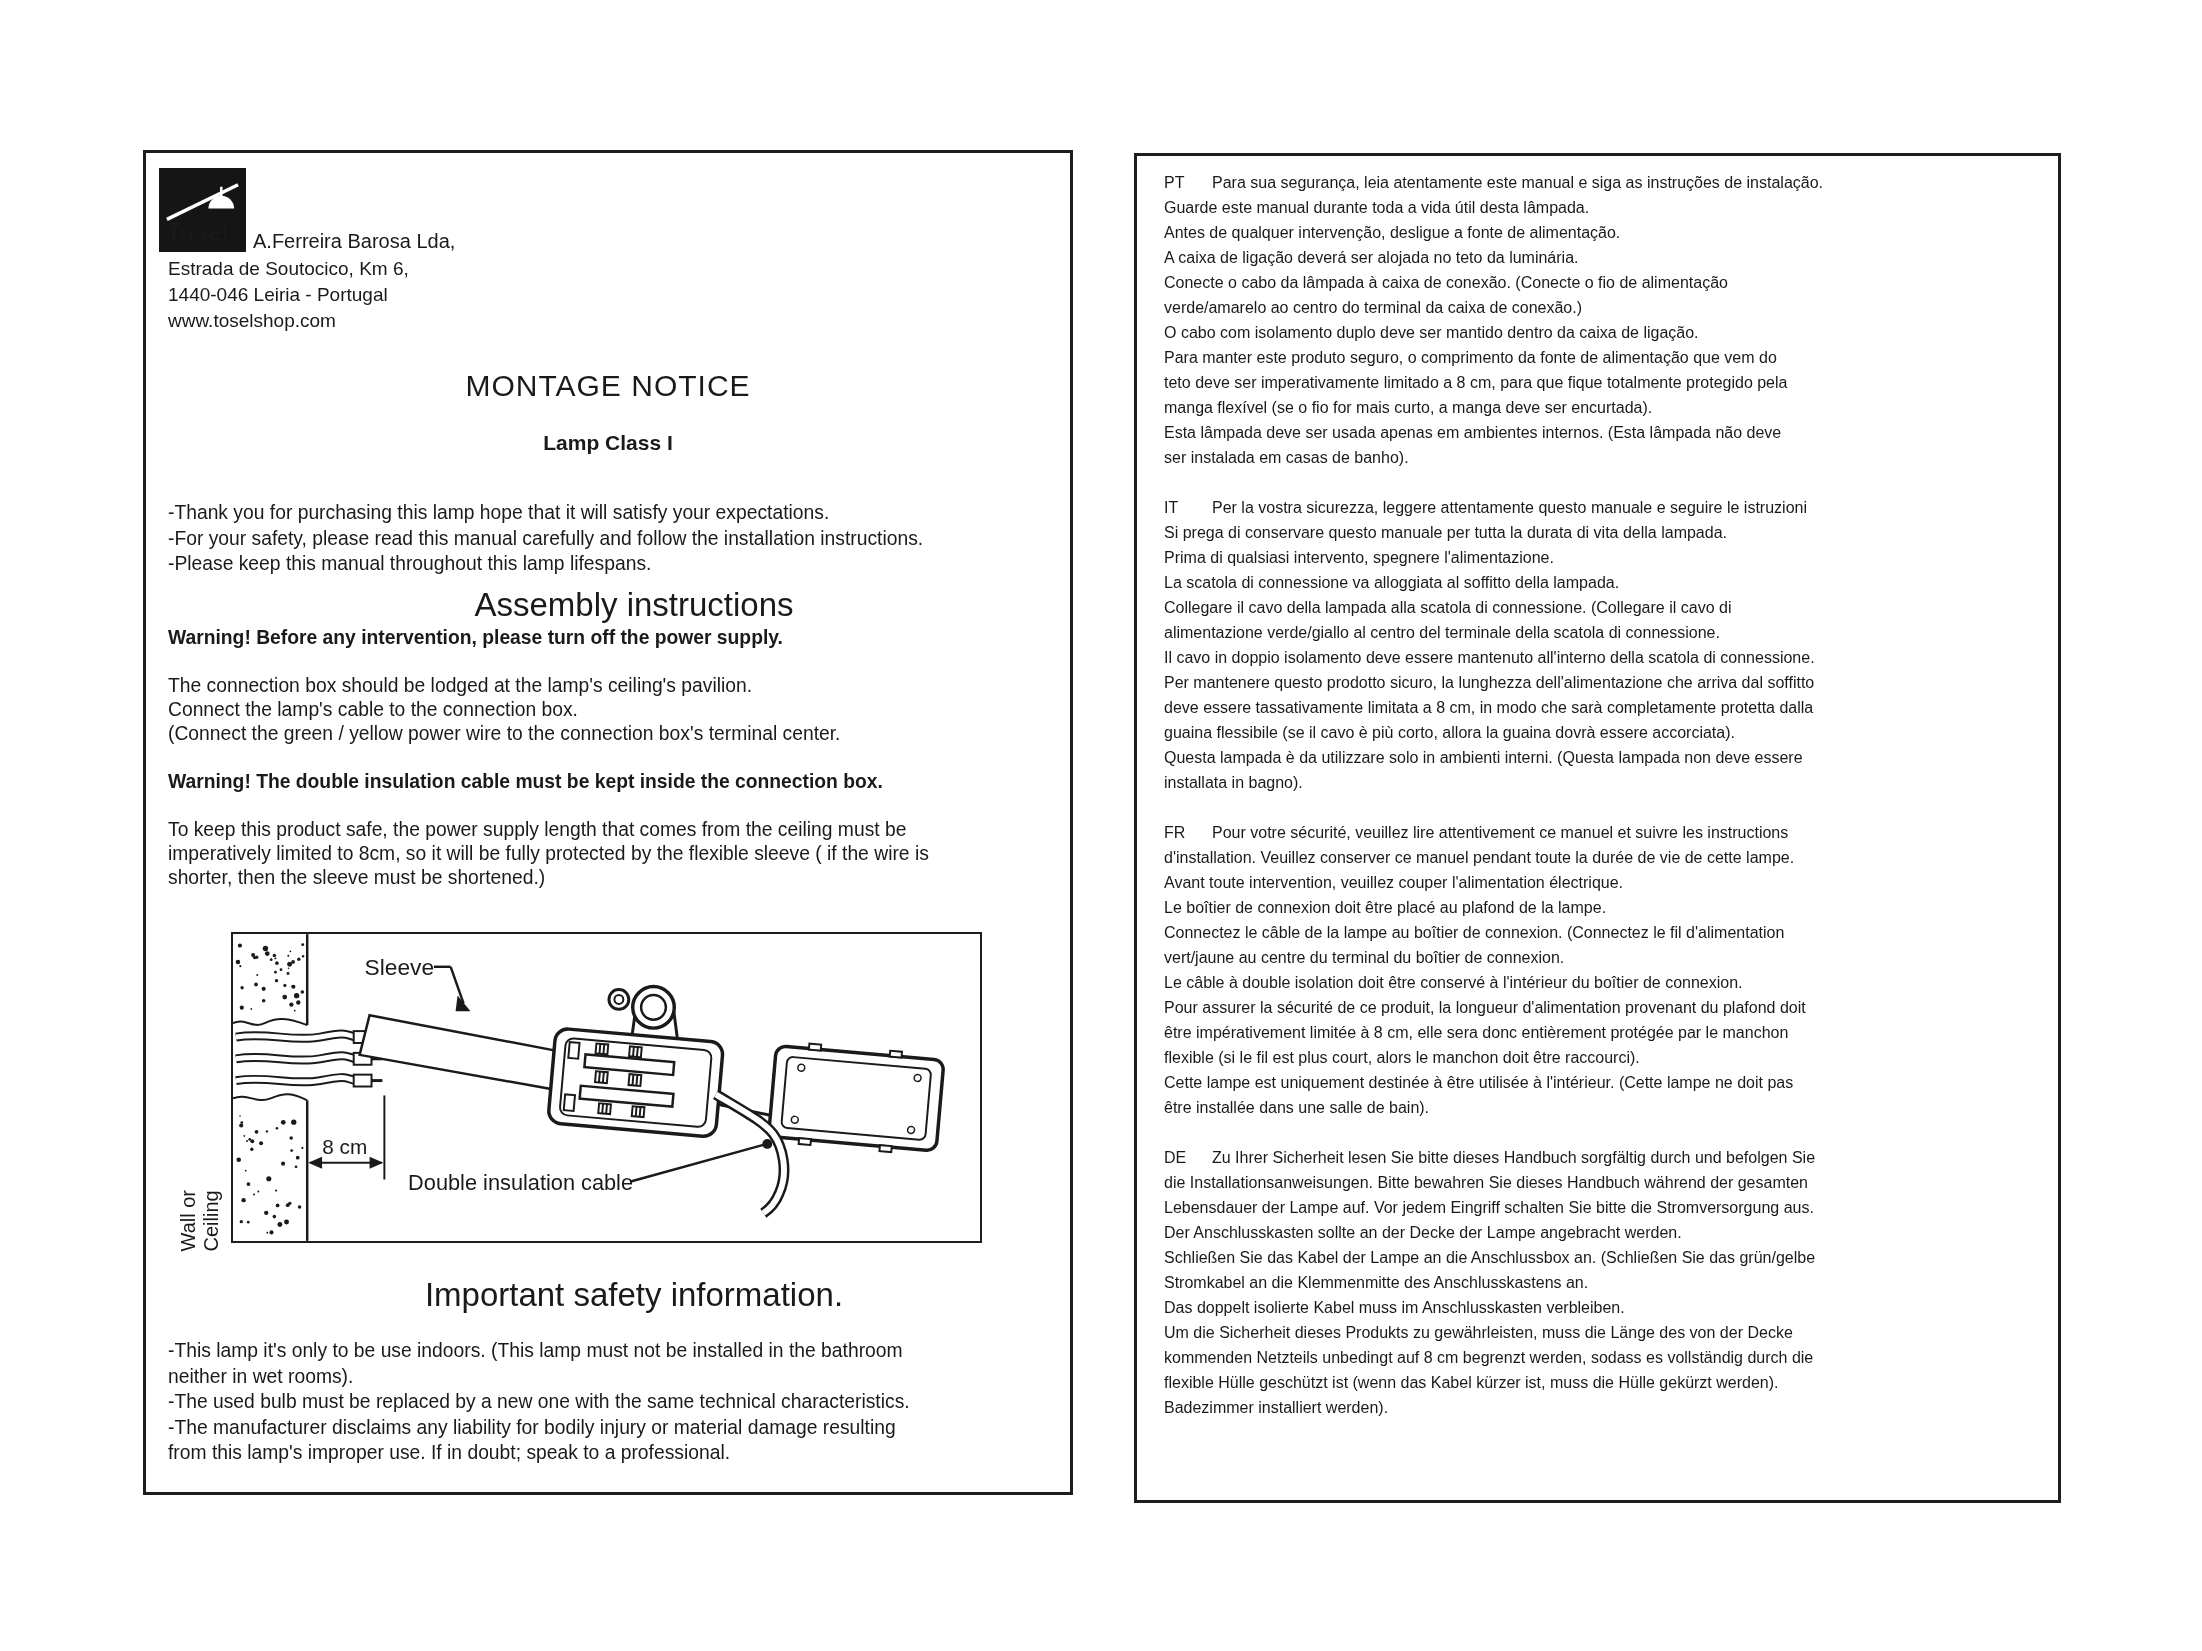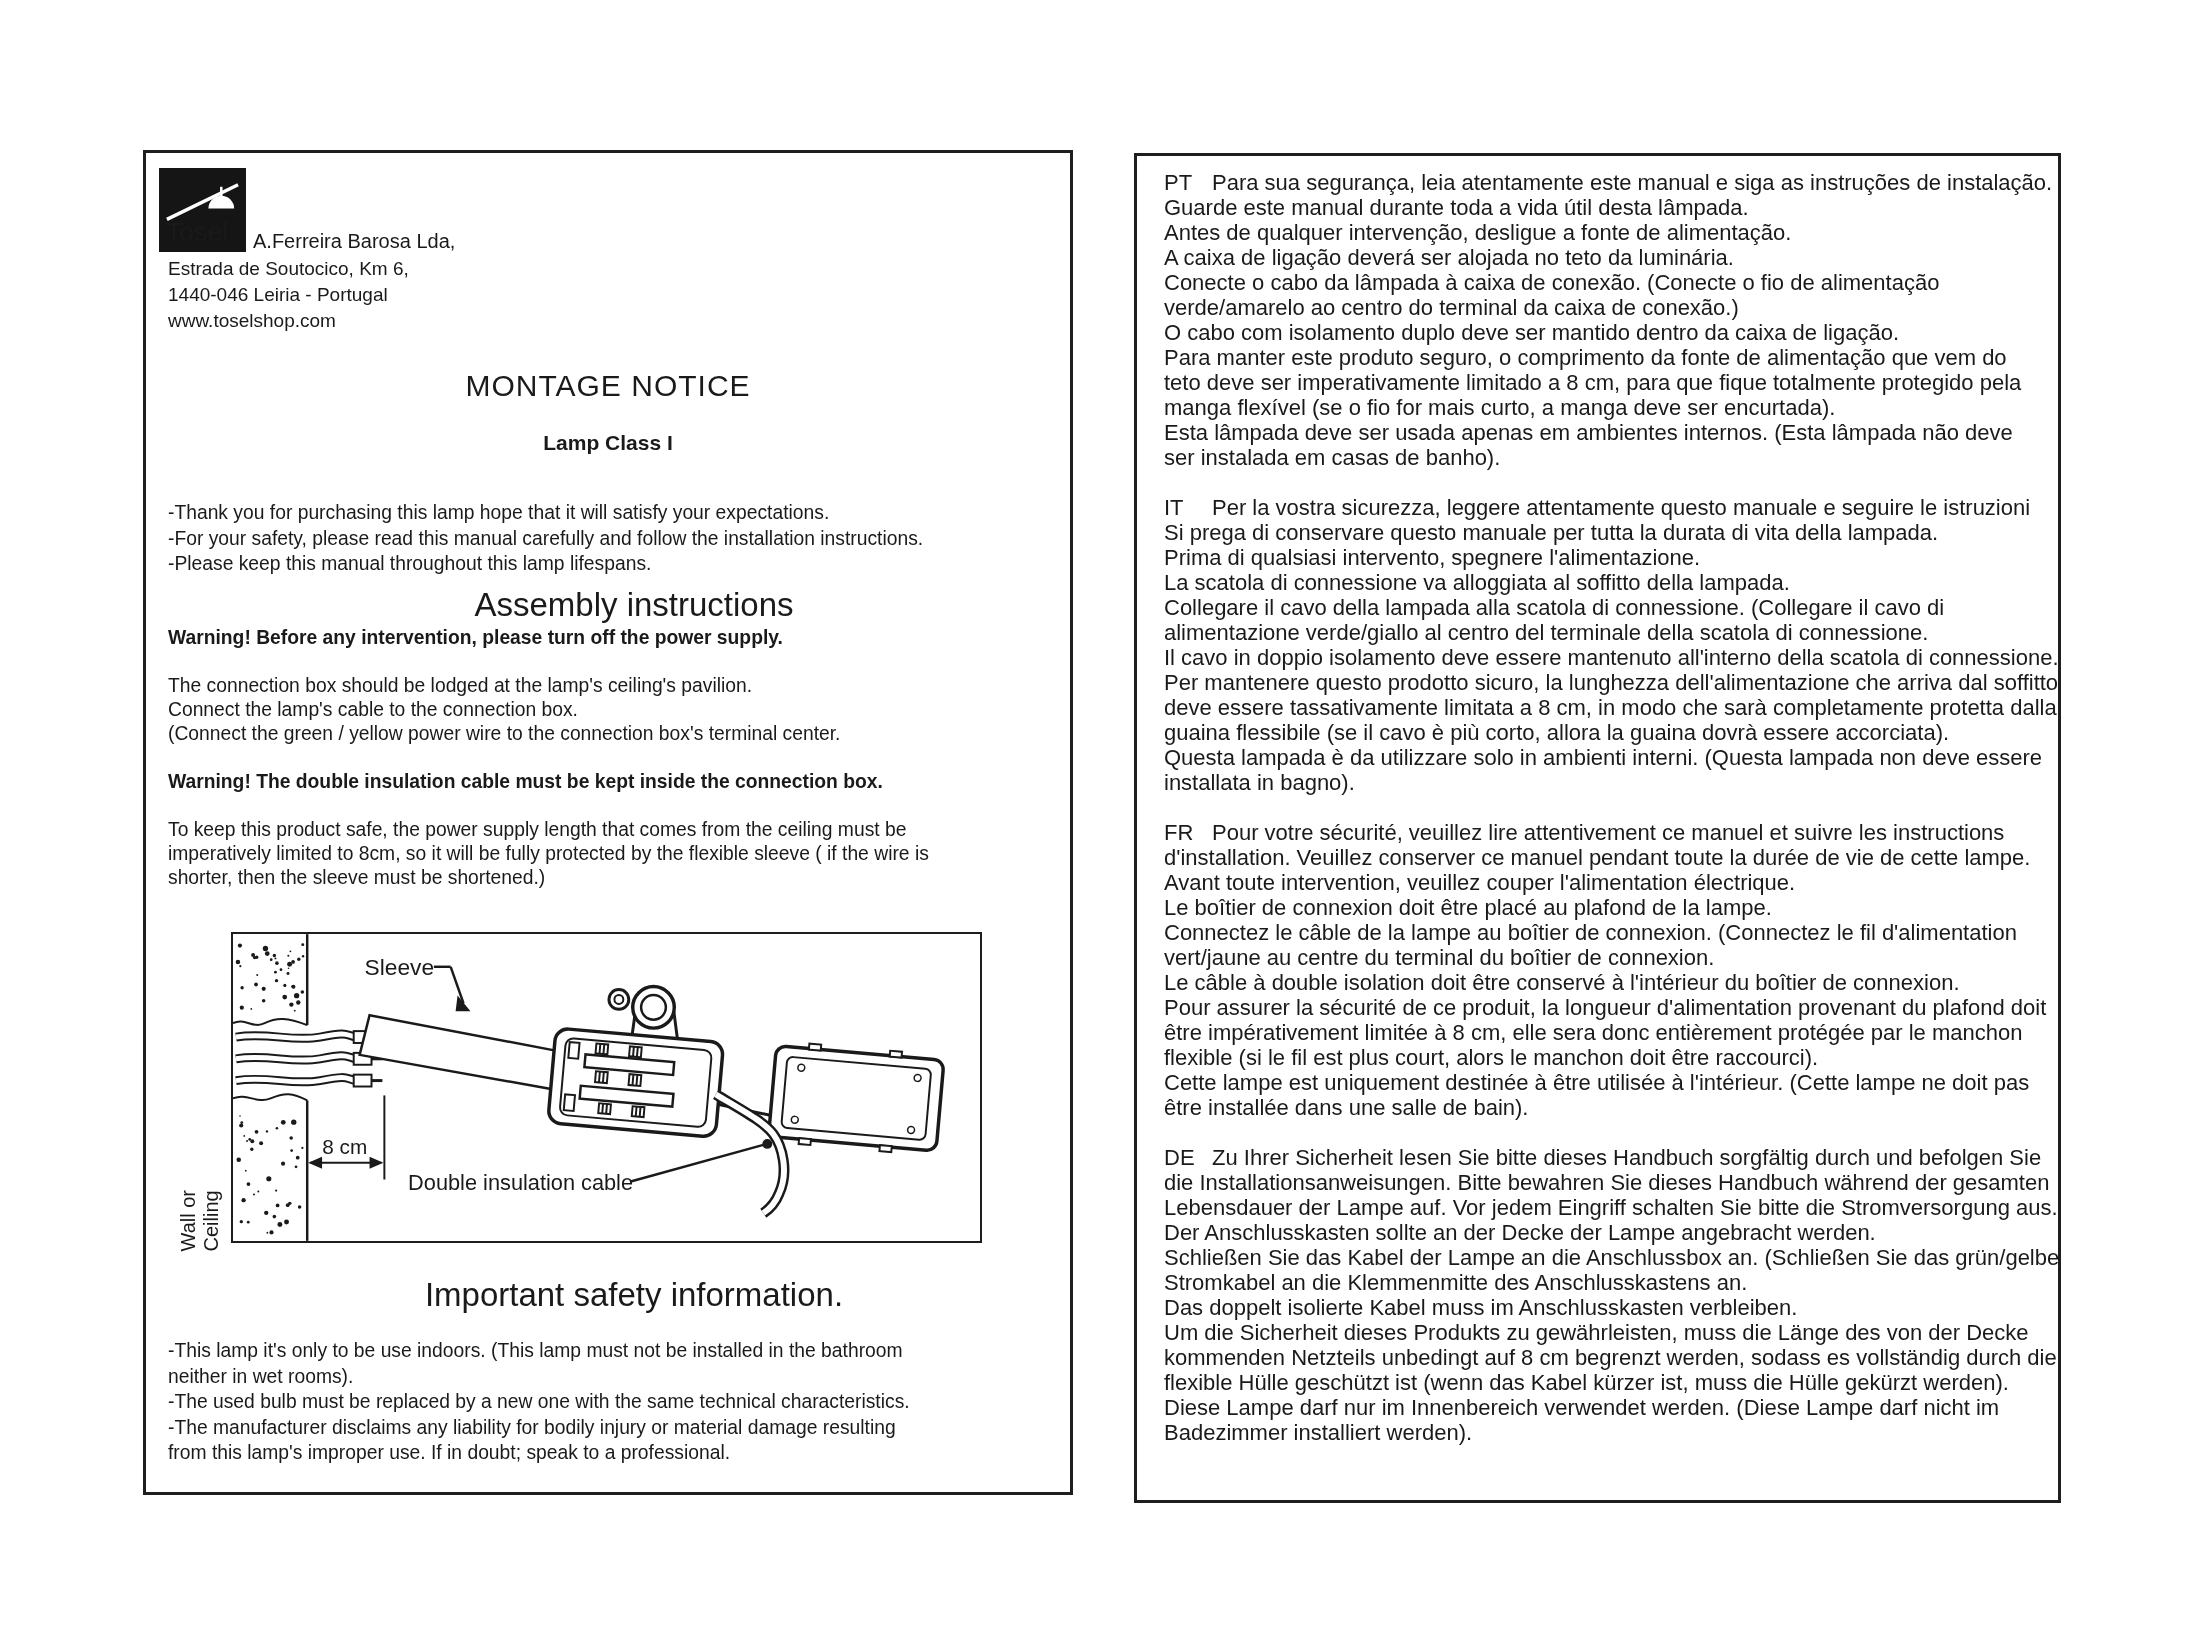--- a/index.html
+++ b/index.html
@@ -4,21 +4,21 @@
 <style>
   html,body{margin:0;padding:0;}
   body{
     width:2203px;height:1651px;background:#ffffff;position:relative;
     font-family:"Liberation Sans","DejaVu Sans",sans-serif;color:#1a1a1a;
     -webkit-font-smoothing:antialiased;
   }
   .page{position:absolute;border:3px solid #1e1e1e;box-sizing:border-box;background:#fff;}
   #left-page{left:143px;top:150px;width:930px;height:1345px;}
   #right-page{left:1134px;top:153px;width:927px;height:1350px;padding:14px 14px 0 27px;
-              font-size:22px;line-height:25px;}
+              font-size:16px;line-height:25px;}
   .abs{position:absolute;}
   .center{left:0;width:100%;text-align:center;}
   .line{white-space:nowrap;}
   .body-text{font-size:19.3px;line-height:25.5px;}
   .tight{line-height:24px;}
   .b{font-weight:bold;}
   .doc-title{font-size:30px;letter-spacing:1px;}
   .section-h{font-size:33px;padding-left:26px;}
   .subtitle{font-size:21px;font-weight:bold;}
   .addr{font-size:19px;line-height:26px;}
@@ -341,18 +341,17 @@
     <div>
         <div class="line">die Installationsanweisungen. Bitte bewahren Sie dieses Handbuch während der gesamten</div>
         <div class="line">Lebensdauer der Lampe auf. Vor jedem Eingriff schalten Sie bitte die Stromversorgung aus.</div>
         <div class="line">Der Anschlusskasten sollte an der Decke der Lampe angebracht werden.</div>
         <div class="line">Schließen Sie das Kabel der Lampe an die Anschlussbox an. (Schließen Sie das grün/gelbe</div>
         <div class="line">Stromkabel an die Klemmenmitte des Anschlusskastens an.</div>
         <div class="line">Das doppelt isolierte Kabel muss im Anschlusskasten verbleiben.</div>
         <div class="line">Um die Sicherheit dieses Produkts zu gewährleisten, muss die Länge des von der Decke</div>
         <div class="line">kommenden Netzteils unbedingt auf 8 cm begrenzt werden, sodass es vollständig durch die</div>
         <div class="line">flexible Hülle geschützt ist (wenn das Kabel kürzer ist, muss die Hülle gekürzt werden).</div>
-        <div class="line">Diese Lampe darf nur im Innenbereich verwendet werden. (Diese Lampe darf nicht im</div>
         <div class="line">Badezimmer installiert werden).</div>
       </div>
   </div>
 </div>
 
 
 </body></html>

